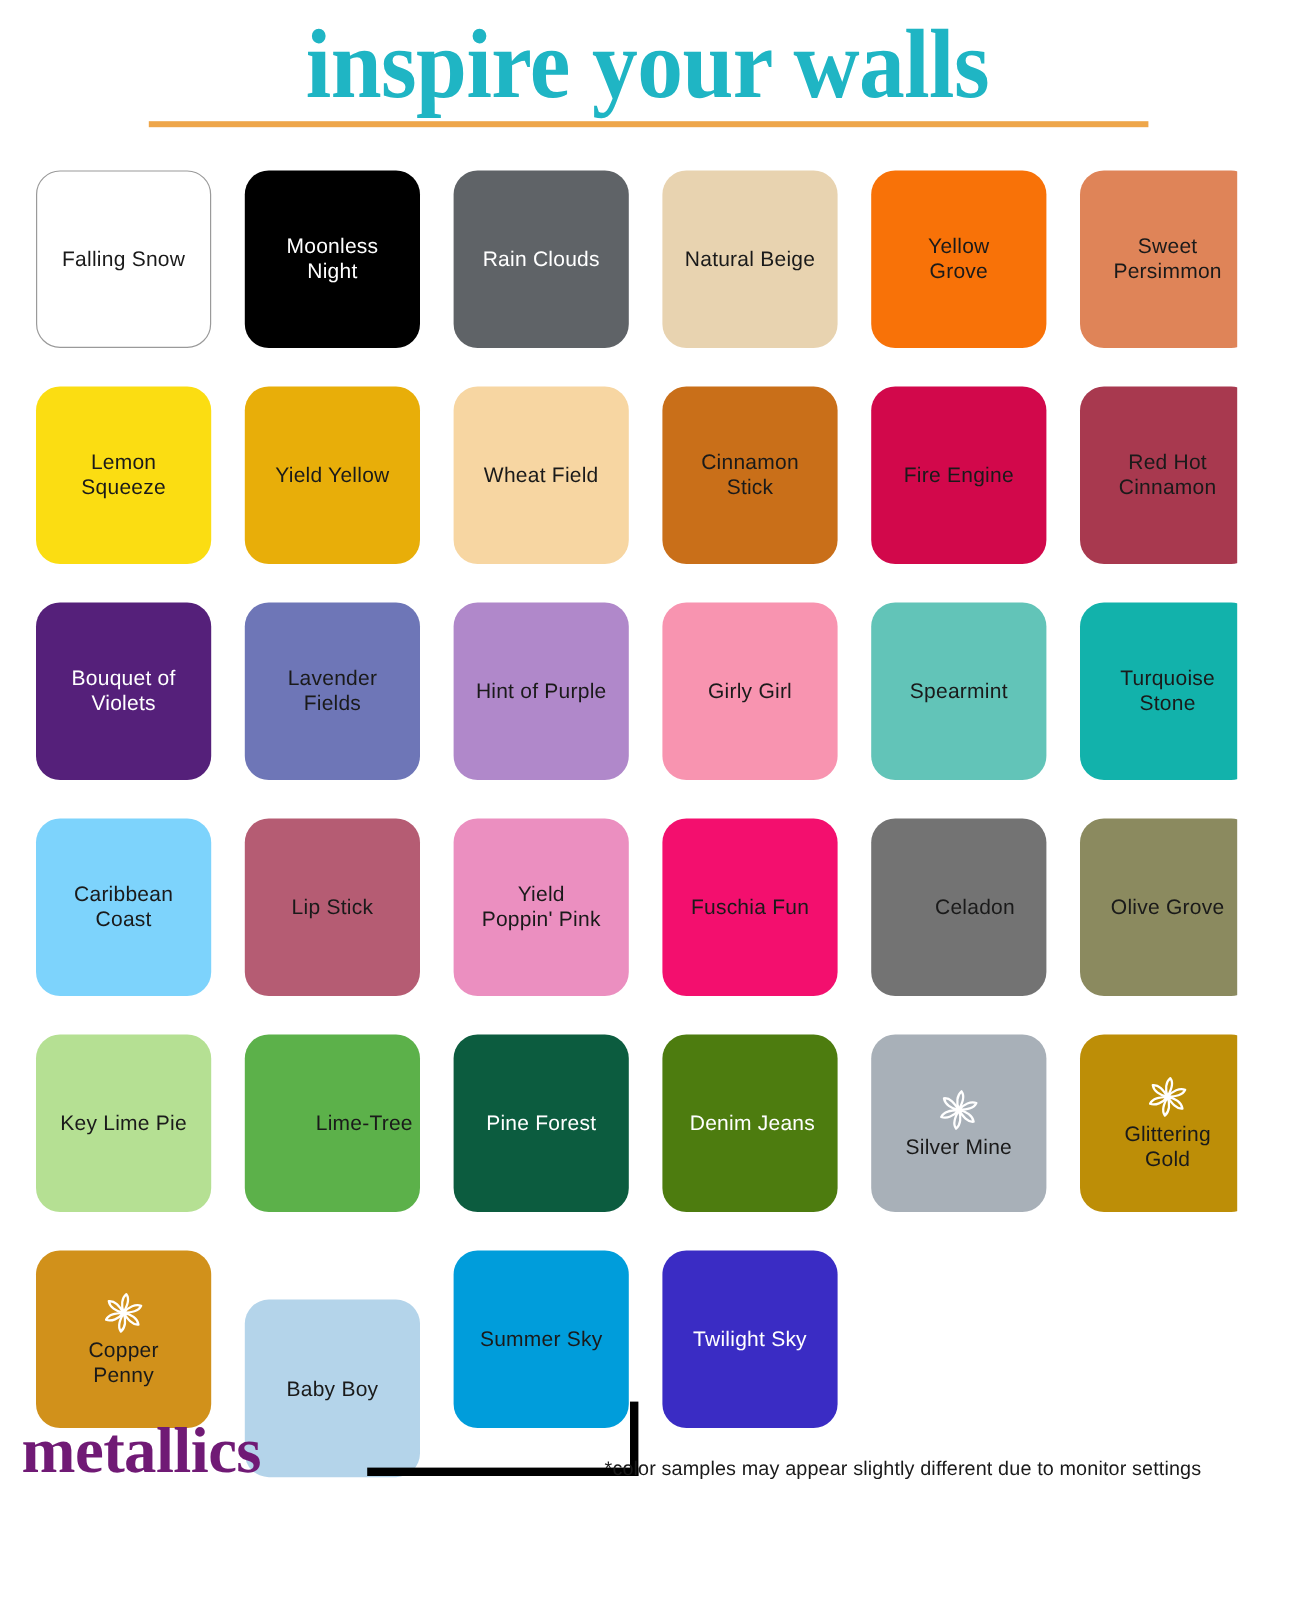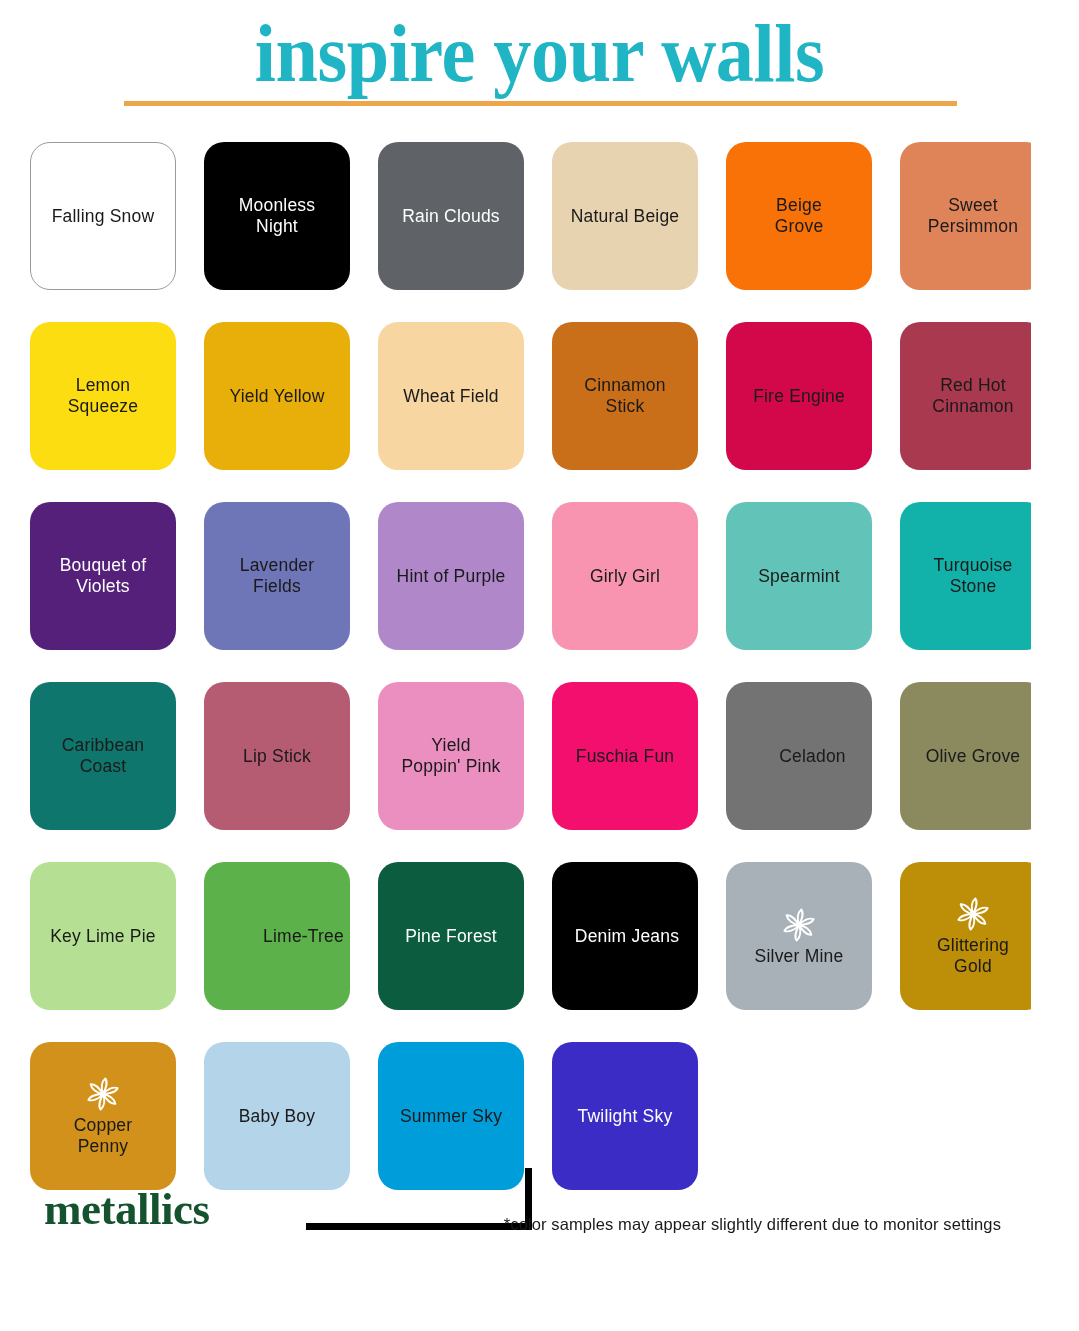--- a/index.html
+++ b/index.html
@@ -105,27 +105,27 @@
   .footer {
     position: absolute;
     left: 0;
     top: 1160px;
     width: 1079px;
     height: 120px;
   }
 
   .metallics-word {
     position: absolute;
-    left: 44px;
+    left: 18px;
     top: 1184px;
     font-family: "Liberation Serif", "DejaVu Serif", serif;
     font-weight: bold;
-    font-size: 45px;
+    font-size: 54px;
     line-height: 50px;
-    color: #14532d;
+    color: #701a75;
     letter-spacing: -0.5px;
   }
 
   .elbow {
     position: absolute;
     left: 306px;
     top: 1168px;
     width: 226px;
     height: 62px;
   }
@@ -178,21 +178,21 @@
         <span class="swatch-label" style="color: rgb(255, 255, 255);">Moonless
 Night</span>
       </div>
       <div class="swatch" style="background: rgb(95, 99, 103);">
         <span class="swatch-label" style="color: rgb(255, 255, 255);">Rain Clouds</span>
       </div>
       <div class="swatch" style="background: rgb(232, 211, 176);">
         <span class="swatch-label" style="color: rgb(26, 26, 26);">Natural Beige</span>
       </div>
       <div class="swatch" style="background: rgb(248, 114, 8);">
-        <span class="swatch-label" style="color: rgb(26, 26, 26);">Beige
+        <span class="swatch-label" style="color: rgb(26, 26, 26);">Yellow
 Grove</span>
       </div>
       <div class="swatch" style="background: rgb(223, 132, 88);">
         <span class="swatch-label" style="color: rgb(26, 26, 26);">Sweet
 Persimmon</span>
       </div>
       <div class="swatch" style="background: rgb(251, 221, 18);">
         <span class="swatch-label" style="color: rgb(26, 26, 26);">Lemon
 Squeeze</span>
       </div>
@@ -227,21 +227,21 @@
       <div class="swatch" style="background: rgb(248, 148, 176);">
         <span class="swatch-label" style="color: rgb(26, 26, 26);">Girly Girl</span>
       </div>
       <div class="swatch" style="background: rgb(98, 196, 184);">
         <span class="swatch-label" style="color: rgb(26, 26, 26);">Spearmint</span>
       </div>
       <div class="swatch" style="background: rgb(18, 178, 171);">
         <span class="swatch-label" style="color: rgb(26, 26, 26);">Turquoise
 Stone</span>
       </div>
-      <div class="swatch" style="background: #0f766e;">
+      <div class="swatch" style="background: #7dd3fc;">
         <span class="swatch-label" style="color: rgb(26, 26, 26);">Caribbean
 Coast</span>
       </div>
       <div class="swatch" style="background: rgb(181, 92, 115);">
         <span class="swatch-label" style="color: rgb(26, 26, 26);">Lip Stick</span>
       </div>
       <div class="swatch" style="background: rgb(235, 143, 192);">
         <span class="swatch-label" style="color: rgb(26, 26, 26);">Yield
 Poppin' Pink</span>
       </div>
@@ -256,21 +256,21 @@
       </div>
       <div class="swatch" style="background: rgb(181, 224, 147);">
         <span class="swatch-label" style="color: rgb(26, 26, 26);">Key Lime Pie</span>
       </div>
       <div class="swatch" style="background: rgb(92, 177, 74); align-items: flex-end;">
         <span class="swatch-label" style="color: rgb(26, 26, 26);">Lime-Tree</span>
       </div>
       <div class="swatch" style="background: rgb(12, 92, 63);">
         <span class="swatch-label" style="color: rgb(255, 255, 255);">Pine Forest</span>
       </div>
-      <div class="swatch" style="background: #000000; padding-left: 10px;">
+      <div class="swatch" style="background: #4d7c0f; padding-left: 10px;">
         <span class="swatch-label" style="color: rgb(255, 255, 255);">Denim Jeans</span>
       </div>
       <div class="swatch metallic" style="background: rgb(168, 176, 184);">
         <svg class="metallic-icon" viewBox="0 0 100 100">
           <g fill="none" stroke="#ffffff" stroke-width="5" stroke-linejoin="round">
             <path d="M50 50 C 58 34, 64 20, 56 9 C 46 17, 44 34, 50 50 Z" transform="rotate(0 50 50)"></path>
             <path d="M50 50 C 58 34, 64 20, 56 9 C 46 17, 44 34, 50 50 Z" transform="rotate(60 50 50)"></path>
             <path d="M50 50 C 58 34, 64 20, 56 9 C 46 17, 44 34, 50 50 Z" transform="rotate(120 50 50)"></path>
             <path d="M50 50 C 58 34, 64 20, 56 9 C 46 17, 44 34, 50 50 Z" transform="rotate(180 50 50)"></path>
             <path d="M50 50 C 58 34, 64 20, 56 9 C 46 17, 44 34, 50 50 Z" transform="rotate(240 50 50)"></path>
@@ -300,21 +300,21 @@
             <path d="M50 50 C 58 34, 64 20, 56 9 C 46 17, 44 34, 50 50 Z" transform="rotate(60 50 50)"></path>
             <path d="M50 50 C 58 34, 64 20, 56 9 C 46 17, 44 34, 50 50 Z" transform="rotate(120 50 50)"></path>
             <path d="M50 50 C 58 34, 64 20, 56 9 C 46 17, 44 34, 50 50 Z" transform="rotate(180 50 50)"></path>
             <path d="M50 50 C 58 34, 64 20, 56 9 C 46 17, 44 34, 50 50 Z" transform="rotate(240 50 50)"></path>
             <path d="M50 50 C 58 34, 64 20, 56 9 C 46 17, 44 34, 50 50 Z" transform="rotate(300 50 50)"></path>
           </g>
         </svg>
         <span class="swatch-label" style="color: rgb(26, 26, 26);">Copper
 Penny</span>
       </div>
-      <div class="swatch" style="background: rgb(180, 212, 234);">
+      <div class="swatch" style="background: rgb(180, 212, 234); margin-top: 41px;">
         <span class="swatch-label" style="color: rgb(26, 26, 26);">Baby Boy</span>
       </div>
       <div class="swatch" style="background: rgb(0, 157, 219);">
         <span class="swatch-label" style="color: rgb(26, 26, 26);">Summer Sky</span>
       </div>
       <div class="swatch" style="background: rgb(58, 44, 196);">
         <span class="swatch-label" style="color: rgb(255, 255, 255);">Twilight Sky</span>
       </div>
     </div>
 

